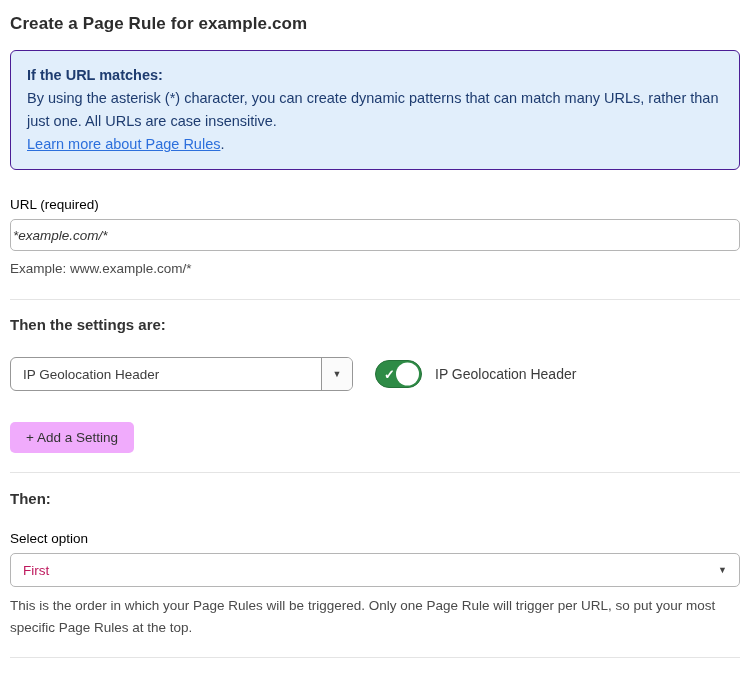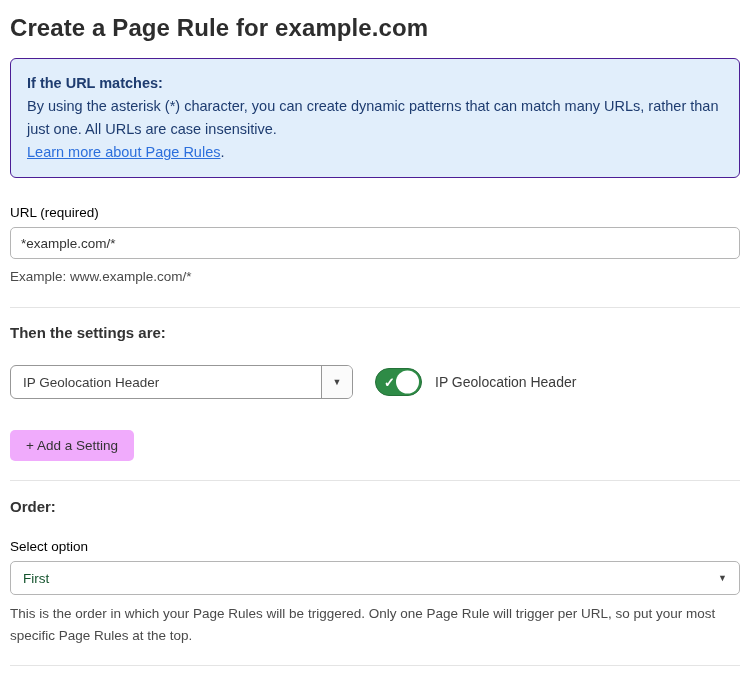--- a/index.html
+++ b/index.html
@@ -5,21 +5,21 @@
   * { box-sizing: border-box; margin: 0; padding: 0; }
   html, body { width: 750px; }
   body {
     font-family: "Liberation Sans", sans-serif;
     background: #ffffff;
     color: #333;
   }
   .container { padding: 10px 10px 12px 10px; width: 750px; }
 
   .page-title {
-    font-size: 24px;
+    font-size: 17px;
     font-weight: bold;
     color: #2d2d2d;
     margin: 4px 0 16px 0;
     letter-spacing: 0.1px;
   }
 
   .info-box {
     background: #e1eefb;
     border: 1px solid #4c1d95;
     border-radius: 6px;
@@ -41,26 +41,27 @@
     font-size: 13.5px;
     color: #000000;
     margin-bottom: 7px;
   }
 
   .text-input {
     width: 100%;
     height: 32px;
     border: 1px solid #b5b5b5;
     border-radius: 5px;
-    padding: 0 10px;
+    padding: 0 2px;
     font-size: 13.5px;
     font-family: "Liberation Sans", sans-serif;
     color: #333;
     outline: none;
     background: #fff;
+    font-style: italic;
   }
   .helper-text {
     font-size: 13.5px;
     color: #4a4a4a;
     margin-top: 7px;
     line-height: 22px;
   }
 
   .divider {
     border: none;
@@ -161,21 +162,21 @@
     height: 34px;
     border: 1px solid #b5b5b5;
     border-radius: 5px;
     background: #fff;
     display: flex;
     align-items: center;
     justify-content: space-between;
     padding: 0 12px;
     cursor: pointer;
   }
-  .full-select .select-value { font-size: 13.5px; color: #14532d; }
+  .full-select .select-value { font-size: 13.5px; color: #be185d; }
 
   .order-helper { margin-top: 8px; max-width: 726px; }
   .divider-mid { margin: 19px 0 17px 0; }
   .divider-bottom { margin: 18px 0 16px 0; }
 </style>
 </head>
 <body>
 
 <div class="container">
 
@@ -207,21 +208,21 @@
       <span class="toggle-check">✓</span>
       <span class="toggle-knob"></span>
     </div>
     <div class="toggle-label">IP Geolocation Header</div>
   </div>
 
   <button class="btn btn-gray add-setting-btn">+ Add a Setting</button>
 
   <hr class="divider divider-mid">
 
-  <div class="section-heading">Order:</div>
+  <div class="section-heading">Then:</div>
 
   <div class="field-label">Select option</div>
 
   <div class="full-select">
     <span class="select-value">First</span>
     <span class="arrow-glyph">▼</span>
   </div>
 
   <div class="helper-text order-helper">This is the order in which your Page Rules will be triggered. Only one Page Rule will trigger per URL, so put your most specific Page Rules at the top.</div>
 

